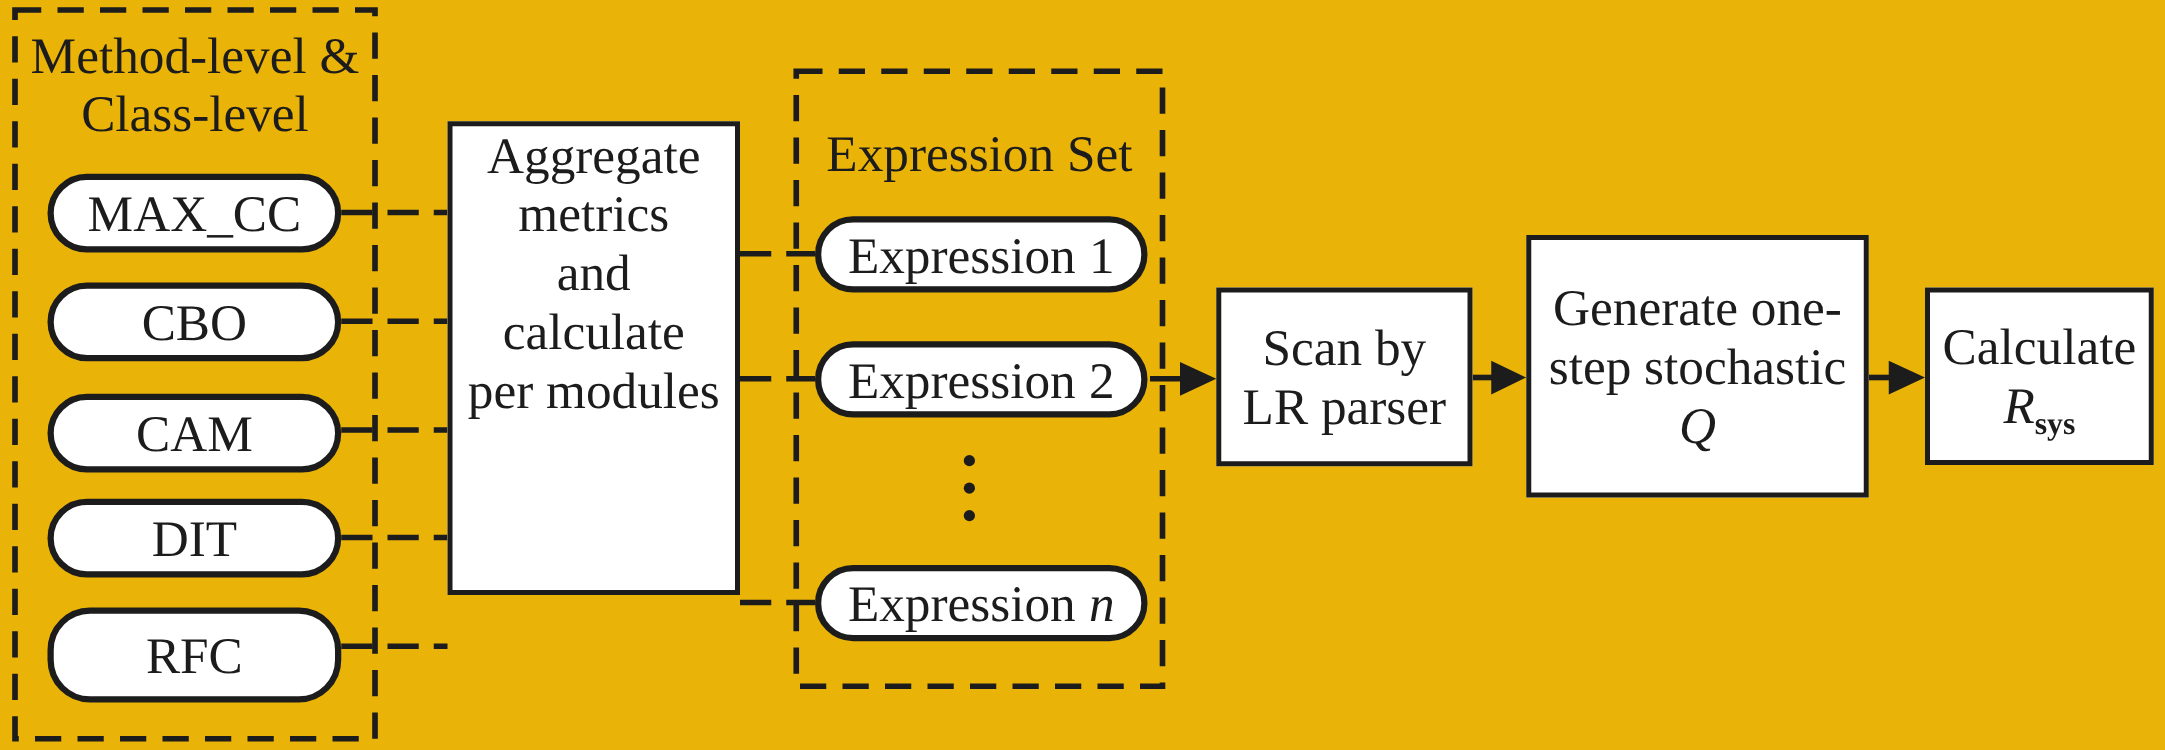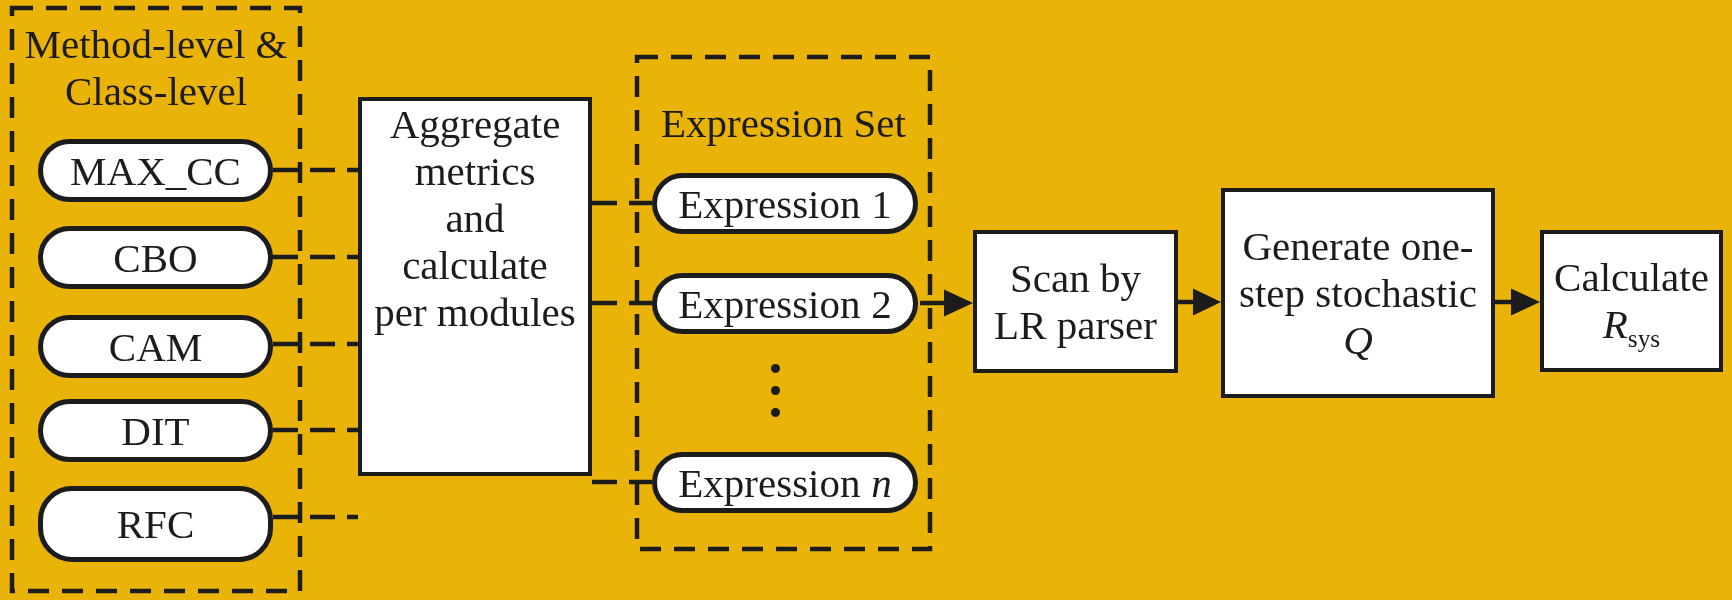--- a/index.html
+++ b/index.html
@@ -69,21 +69,21 @@
   }
   .proc-box.center {
     display: flex;
     flex-direction: column;
     align-items: center;
     justify-content: center;
   }
   .proc-box .line { white-space: nowrap; }
 
   .italic { font-style: italic; }
-  sub { font-size: 0.62em; line-height: 0; }
+  sub { font-size: 0.62em; line-height: 0; font-weight: bold; }
   .num-gap { margin-left: 0.26em; }
 
   .dot {
     position: absolute;
     width: 9px; height: 9px;
     border-radius: 50%;
     background: #1c1c1c;
   }
 </style>
 </head>

